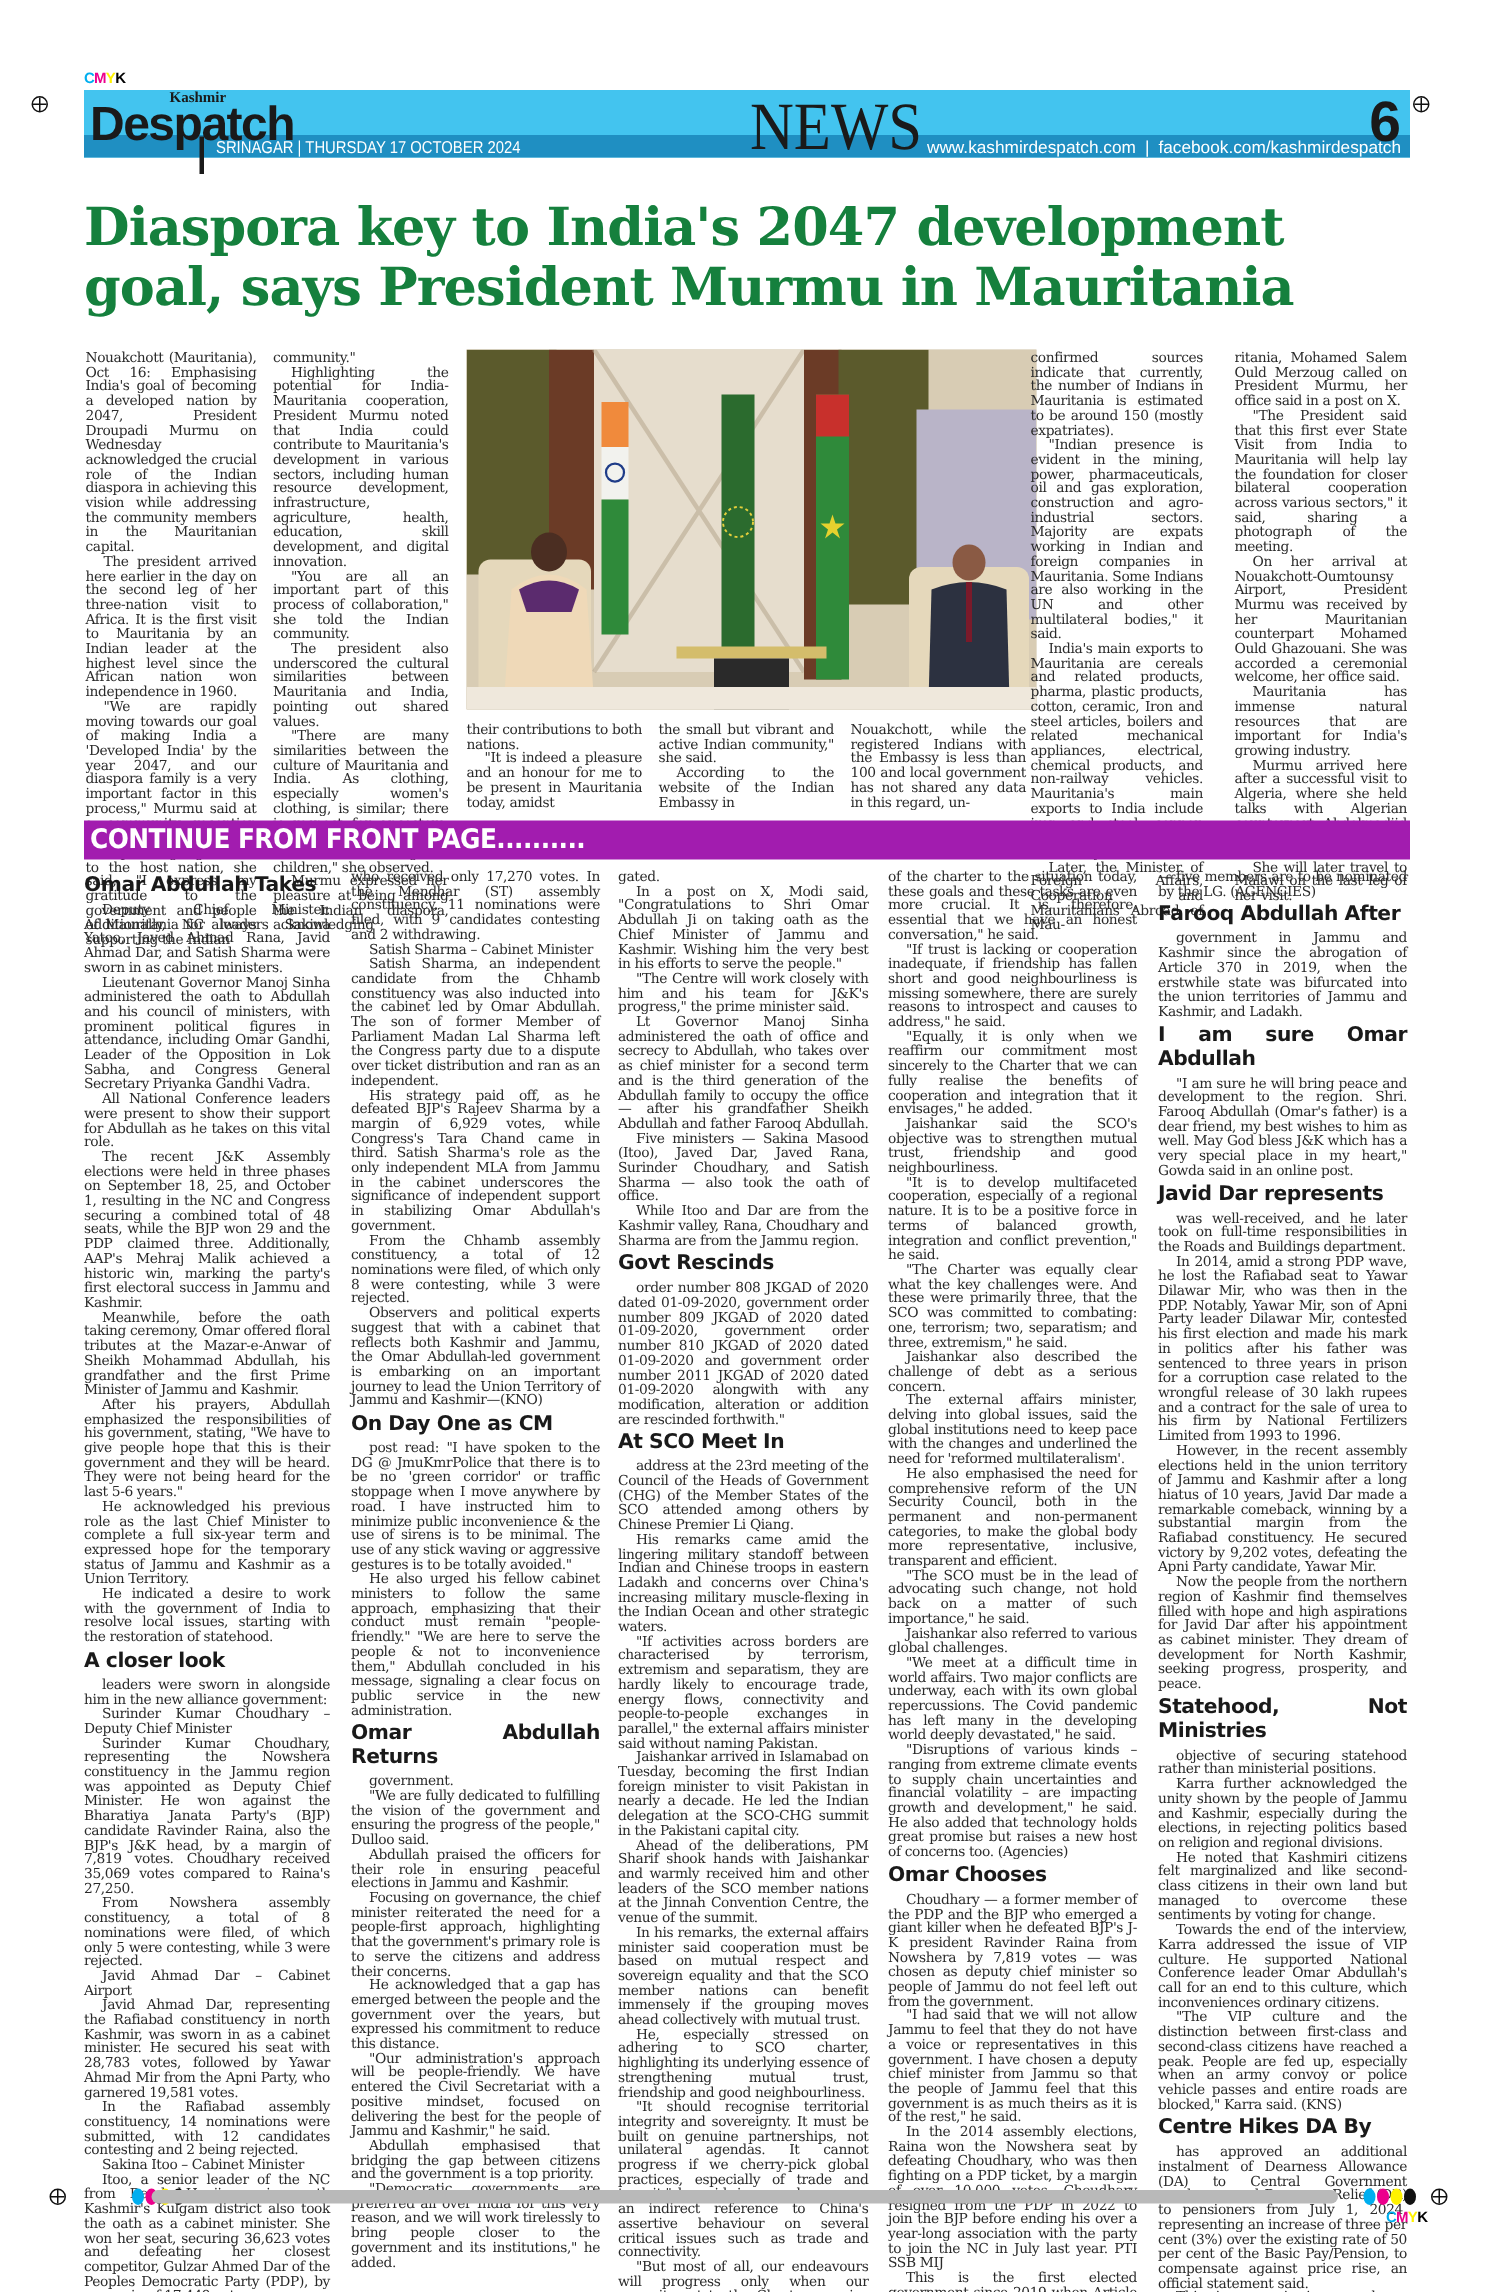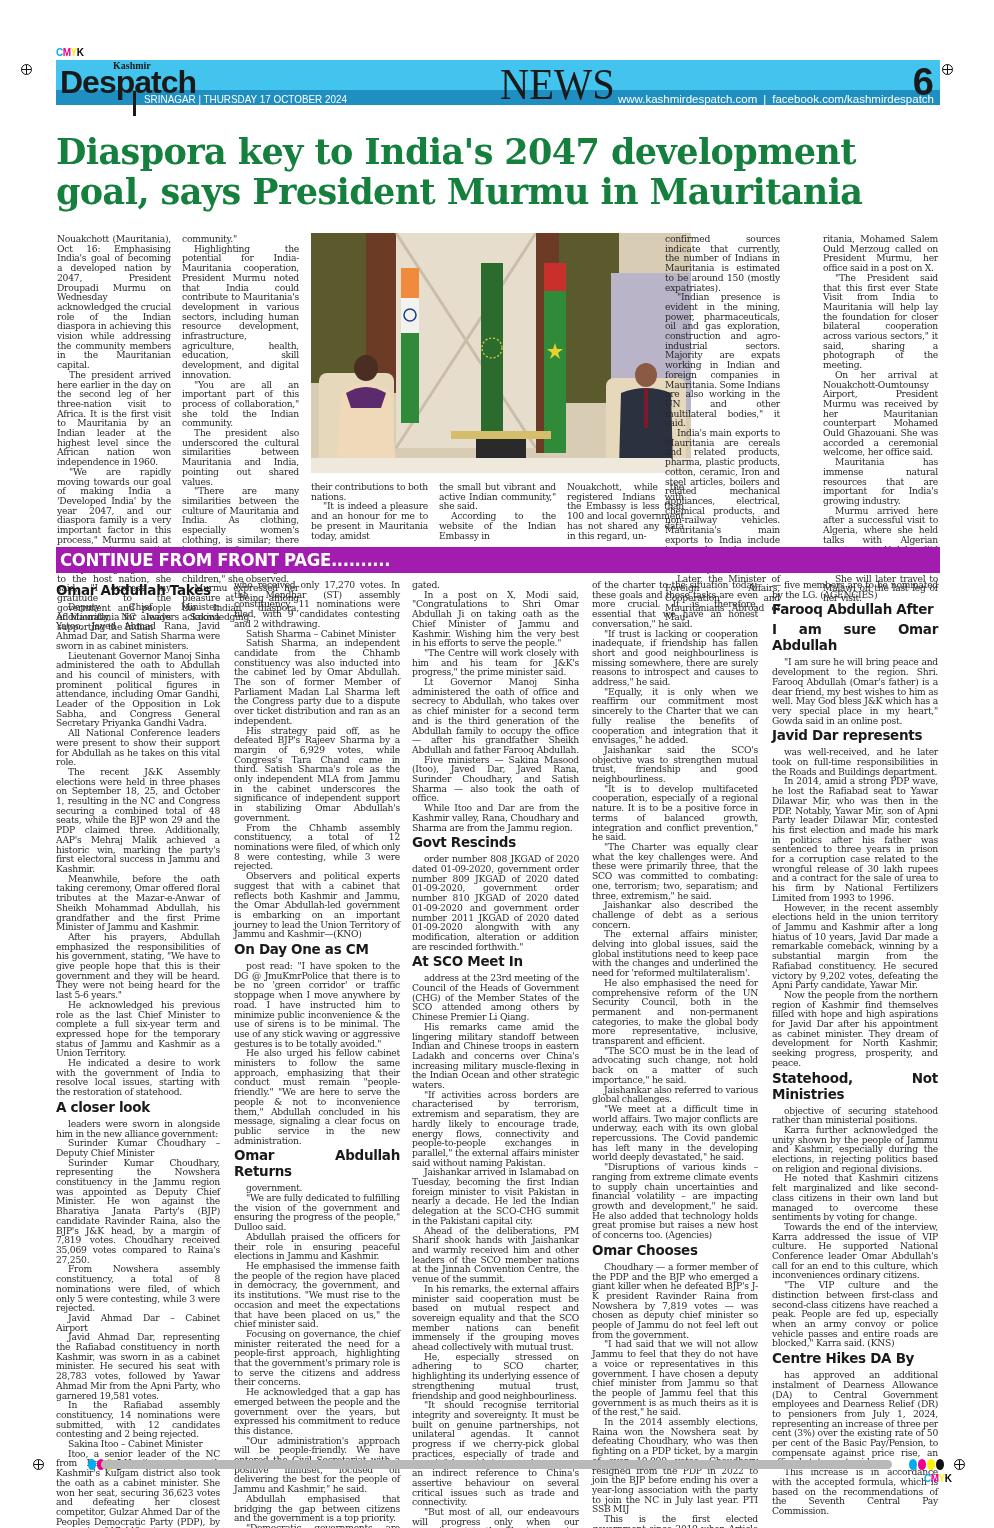--- a/index.html
+++ b/index.html
@@ -106,21 +106,21 @@
     <p class="noind">their contributions to both nations.</p>
     <p>"It is indeed a pleasure and an honour for me to be present in Mauritania today, amidst</p>
   </div>
 <div class="col" id="lead-col4" style="left:439px;top:482px;width:117px;">
     <p class="noind">the small but vibrant and active Indian community," she said.</p>
     <p>According to the website of the Indian Embassy in</p>
   </div>
 <div class="col" id="lead-col5" style="left:567px;top:482px;width:117px;">
     <p class="noind">Nouakchott, while the registered Indians with the Embassy is less than 100 and local government has not shared any data in this regard, un-</p>
   </div>
-<div class="col" id="lead-col6" style="left:665px;top:234px;width:115px;">
+<div class="col" id="lead-col6" style="left:687px;top:234px;width:115px;">
     <p class="noind">confirmed sources indicate that currently, the number of Indians in Mauritania is estimated to be around 150 (mostly expatriates).</p>
     <p>"Indian presence is evident in the mining, power, pharmaceuticals, oil and gas exploration, construction and agro-industrial sectors. Majority are expats working in Indian and foreign companies in Mauritania. Some Indians are also working in the UN and other multilateral bodies," it said.</p>
     <p>India's main exports to Mauritania are cereals and related products, pharma, plastic products, cotton, ceramic, Iron and steel articles, boilers and related mechanical appliances, electrical, chemical products, and non-railway vehicles. Mauritania's main exports to India include iron and steel, copper, aluminum, and electrical machinery.</p>
     <p>Later, the Minister of Foreign Affairs, Cooperation and Mauritanians Abroad of Mau-</p>
   </div>
 <div class="col" id="lead-col7" style="left:823px;top:234px;width:115px;">
     <p class="noind">ritania, Mohamed Salem Ould Merzoug called on President Murmu, her office said in a post on X.</p>
     <p>"The President said that this first ever State Visit from India to Mauritania will help lay the foundation for closer bilateral cooperation across various sectors," it said, sharing a photograph of the meeting.</p>
     <p>On her arrival at Nouakchott-Oumtounsy Airport, President Murmu was received by her Mauritanian counterpart Mohamed Ould Ghazouani. She was accorded a ceremonial welcome, her office said.</p>
     <p>Mauritania has immense natural resources that are important for India's growing industry.</p>
@@ -160,21 +160,20 @@
     <p>His strategy paid off, as he defeated BJP's Rajeev Sharma by a margin of 6,929 votes, while Congress's Tara Chand came in third. Satish Sharma's role as the only independent MLA from Jammu in the cabinet underscores the significance of independent support in stabilizing Omar Abdullah's government.</p>
     <p>From the Chhamb assembly constituency, a total of 12 nominations were filed, of which only 8 were contesting, while 3 were rejected.</p>
     <p>Observers and political experts suggest that with a cabinet that reflects both Kashmir and Jammu, the Omar Abdullah-led government is embarking on an important journey to lead the Union Territory of Jammu and Kashmir—(KNO)</p>
     <h3>On Day One as CM</h3>
     <p>post read: "I have spoken to the DG @ JmuKmrPolice that there is to be no 'green corridor' or traffic stoppage when I move anywhere by road. I have instructed him to minimize public inconvenience &amp; the use of sirens is to be minimal. The use of any stick waving or aggressive gestures is to be totally avoided."</p>
     <p>He also urged his fellow cabinet ministers to follow the same approach, emphasizing that their conduct must remain "people-friendly." "We are here to serve the people &amp; not to inconvenience them," Abdullah concluded in his message, signaling a clear focus on public service in the new administration.</p>
     <h3>Omar Abdullah Returns</h3>
     <p>government.</p>
     <p>"We are fully dedicated to fulfilling the vision of the government and ensuring the progress of the people," Dulloo said.</p>
     <p>Abdullah praised the officers for their role in ensuring peaceful elections in Jammu and Kashmir.</p>
-    <p>He emphasised the immense faith the people of the region have placed in democracy, the government, and its institutions. "We must rise to the occasion and meet the expectations that have been placed on us," the chief minister said.</p>
     <p>Focusing on governance, the chief minister reiterated the need for a people-first approach, highlighting that the government's primary role is to serve the citizens and address their concerns.</p>
     <p>He acknowledged that a gap has emerged between the people and the government over the years, but expressed his commitment to reduce this distance.</p>
     <p>"Our administration's approach will be people-friendly. We have entered the Civil Secretariat with a positive mindset, focused on delivering the best for the people of Jammu and Kashmir," he said.</p>
     <p>Abdullah emphasised that bridging the gap between citizens and the government is a top priority.</p>
     <p>"Democratic governments are preferred all over India for this very reason, and we will work tirelessly to bring people closer to the government and its institutions," he added.</p>
   </div>
 <div class="col" style="left:412px;top:580px;width:167px;">
     <p class="noind">gated.</p>
     <p>In a post on X, Modi said, "Congratulations to Shri Omar Abdullah Ji on taking oath as the Chief Minister of Jammu and Kashmir. Wishing him the very best in his efforts to serve the people."</p>
     <p>"The Centre will work closely with him and his team for J&amp;K's progress," the prime minister said.</p>
@@ -210,20 +209,21 @@
     <p>"Disruptions of various kinds – ranging from extreme climate events to supply chain uncertainties and financial volatility – are impacting growth and development," he said. He also added that technology holds great promise but raises a new host of concerns too. (Agencies)</p>
     <h3>Omar Chooses</h3>
     <p>Choudhary — a former member of the PDP and the BJP who emerged a giant killer when he defeated BJP's J-K president Ravinder Raina from Nowshera by 7,819 votes — was chosen as deputy chief minister so people of Jammu do not feel left out from the government.</p>
     <p>"I had said that we will not allow Jammu to feel that they do not have a voice or representatives in this government. I have chosen a deputy chief minister from Jammu so that the people of Jammu feel that this government is as much theirs as it is of the rest," he said.</p>
     <p>In the 2014 assembly elections, Raina won the Nowshera seat by defeating Choudhary, who was then fighting on a PDP ticket, by a margin of over 10,000 votes. Choudhary resigned from the PDP in 2022 to join the BJP before ending his over a year-long association with the party to join the NC in July last year.  PTI SSB MIJ</p>
     <p>This is the first elected government since 2019 when Article 370 was abrogated from Jammu and Kashmir and the state was bifurcated into the union territories of Jammu and Kashmir, and Ladakh.</p>
   </div>
 <div class="col" style="left:772px;top:580px;width:166px;">
     <p class="noind">— five members are to be nominated by the LG. (AGENCIES)</p>
     <h3>Farooq Abdullah After</h3>
+    <p>government in Jammu and Kashmir since the abrogation of Article 370 in 2019, when the erstwhile state was bifurcated into the union territories of Jammu and Kashmir, and Ladakh.</p>
     <h3>I am sure Omar Abdullah</h3>
     <p>"I am sure he will bring peace and development to the region. Shri. Farooq Abdullah (Omar's father) is a dear friend, my best wishes to him as well. May God bless J&amp;K which has a very special place in my heart," Gowda said in an online post.</p>
     <h3>Javid Dar represents</h3>
     <p>was well-received, and he later took on full-time responsibilities in the Roads and Buildings department.</p>
     <p>In 2014, amid a strong PDP wave, he lost the Rafiabad seat to Yawar Dilawar Mir, who was then in the PDP. Notably, Yawar Mir, son of Apni Party leader Dilawar Mir, contested his first election and made his mark in politics after his father was sentenced to three years in prison for a corruption case related to the wrongful release of 30 lakh rupees and a contract for the sale of urea to his firm by National Fertilizers Limited from 1993 to 1996.</p>
     <p>However, in the recent assembly elections held in the union territory of Jammu and Kashmir after a long hiatus of 10 years, Javid Dar made a remarkable comeback, winning by a substantial margin from the Rafiabad constituency. He secured victory by 9,202 votes, defeating the Apni Party candidate, Yawar Mir.</p>
     <p>Now the people from the northern region of Kashmir find themselves filled with hope and high aspirations for Javid Dar after his appointment as cabinet minister. They dream of development for North Kashmir, seeking progress, prosperity, and peace.</p>
     <h3>Statehood, Not Ministries</h3>
     <p>objective of securing statehood rather than ministerial positions.</p>
     <p>Karra further acknowledged the unity shown by the people of Jammu and Kashmir, especially during the elections, in rejecting politics based on religion and regional divisions.</p>

